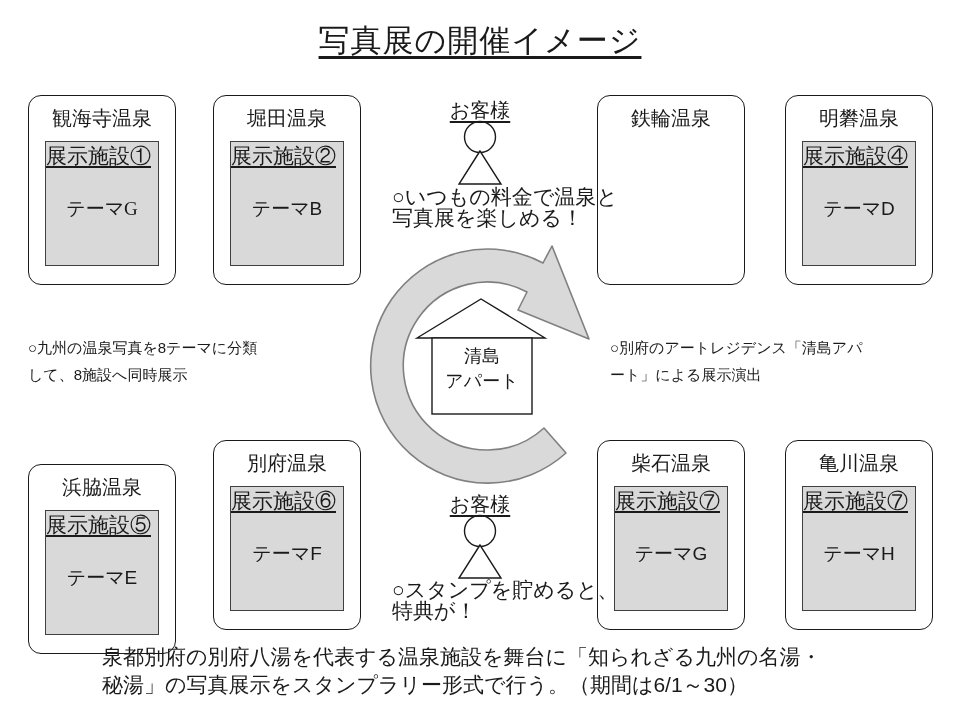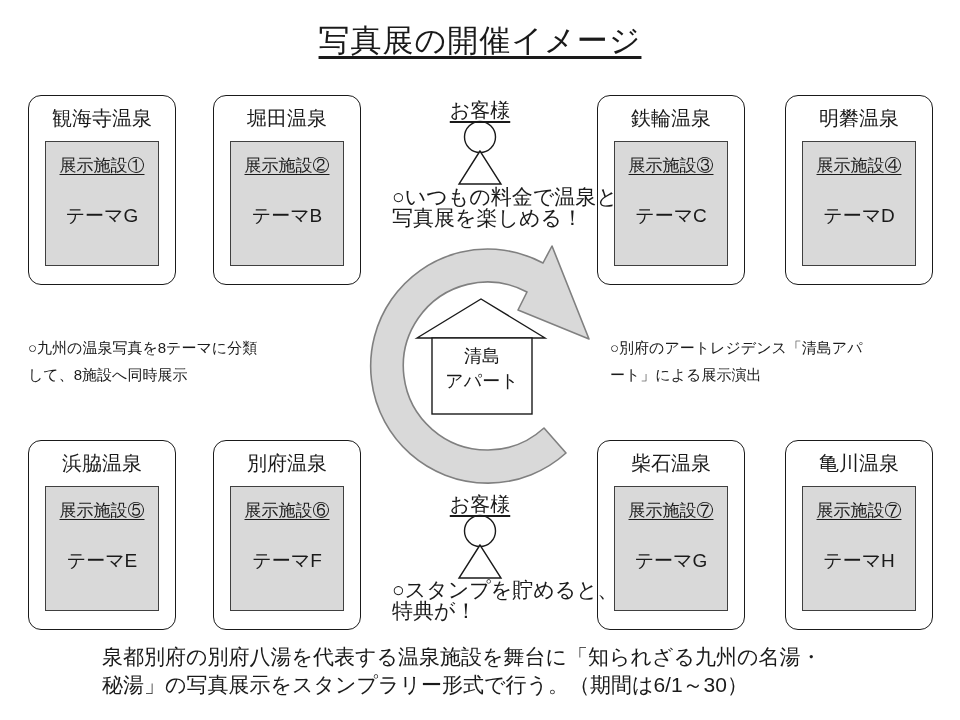--- a/index.html
+++ b/index.html
@@ -19,30 +19,30 @@
     position:absolute; width:148px; height:190px;
     border:1.7px solid #1a1a1a; border-radius:13px; background:#fff;
     box-sizing:border-box;
   }
   .facility-name { margin-top:9px; text-align:center; font-size:20px; }
   .exhibit-box {
     position:absolute; left:16px; top:45px; width:114px; height:125px;
     background:#d9d9d9; border:1px solid #404040; box-sizing:border-box;
   }
   .exhibit-label {
-    margin-top:12px; text-align:center; font-size:17px;
+    margin-top:0; text-align:left; font-size:21px;
     text-decoration:underline; text-underline-offset:3px;
   }
   .exhibit-theme { margin-top:26px; text-align:center; font-size:19px; }
 
-  .p0 { left:28px;  top:95px; }
+  .p0 { left:28px;  top:95px;font-family:Liberation Serif, serif; }
   .p1 { left:213px; top:95px; }
   .p2 { left:597px; top:95px; }
   .p3 { left:785px; top:95px; }
-  .p4 { left:28px;  top:440px; }
+  .p4 { left:28px;  top:464px; }
   .p5 { left:213px; top:440px; }
   .p6 { left:597px; top:440px; }
   .p7 { left:785px; top:440px; }
 
   .customer-label {
     position:absolute; width:120px; text-align:center; font-size:20px;
     text-decoration:underline; text-underline-offset:4px;
   }
   .customer-note { position:absolute; font-size:21px; line-height:21px; }
 
@@ -100,24 +100,20 @@
   <div class="facility p1">
     <div class="facility-name">堀田温泉</div>
     <div class="exhibit-box">
       <div class="exhibit-label">展示施設②</div>
       <div class="exhibit-theme">テーマB</div>
     </div>
   </div>
 
   <div class="facility p2">
     <div class="facility-name">鉄輪温泉</div>
-    <div class="exhibit-box">
-      <div class="exhibit-label">展示施設③</div>
-      <div class="exhibit-theme">テーマC</div>
-    </div>
   </div>
 
   <div class="facility p3">
     <div class="facility-name">明礬温泉</div>
     <div class="exhibit-box">
       <div class="exhibit-label">展示施設④</div>
       <div class="exhibit-theme">テーマD</div>
     </div>
   </div>
 

